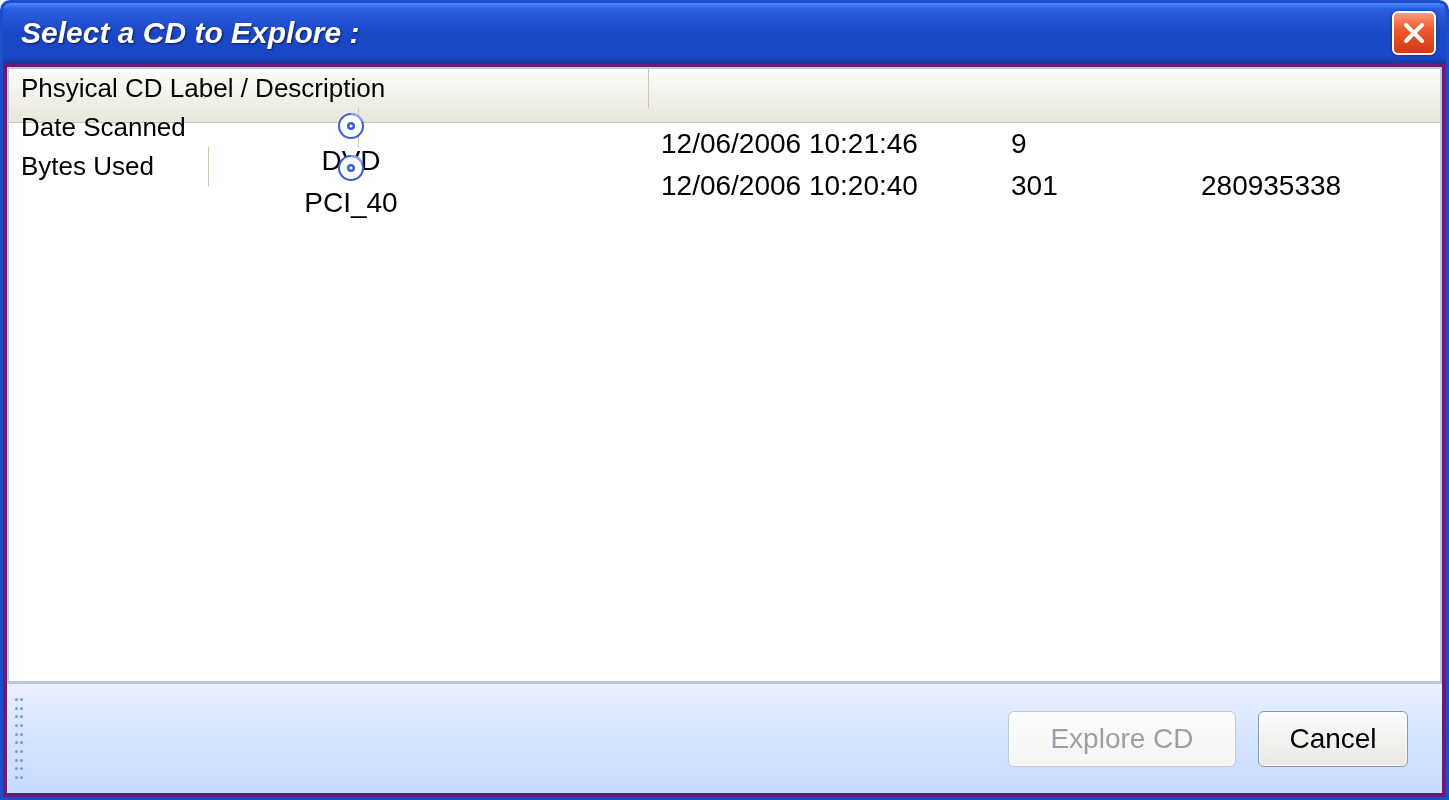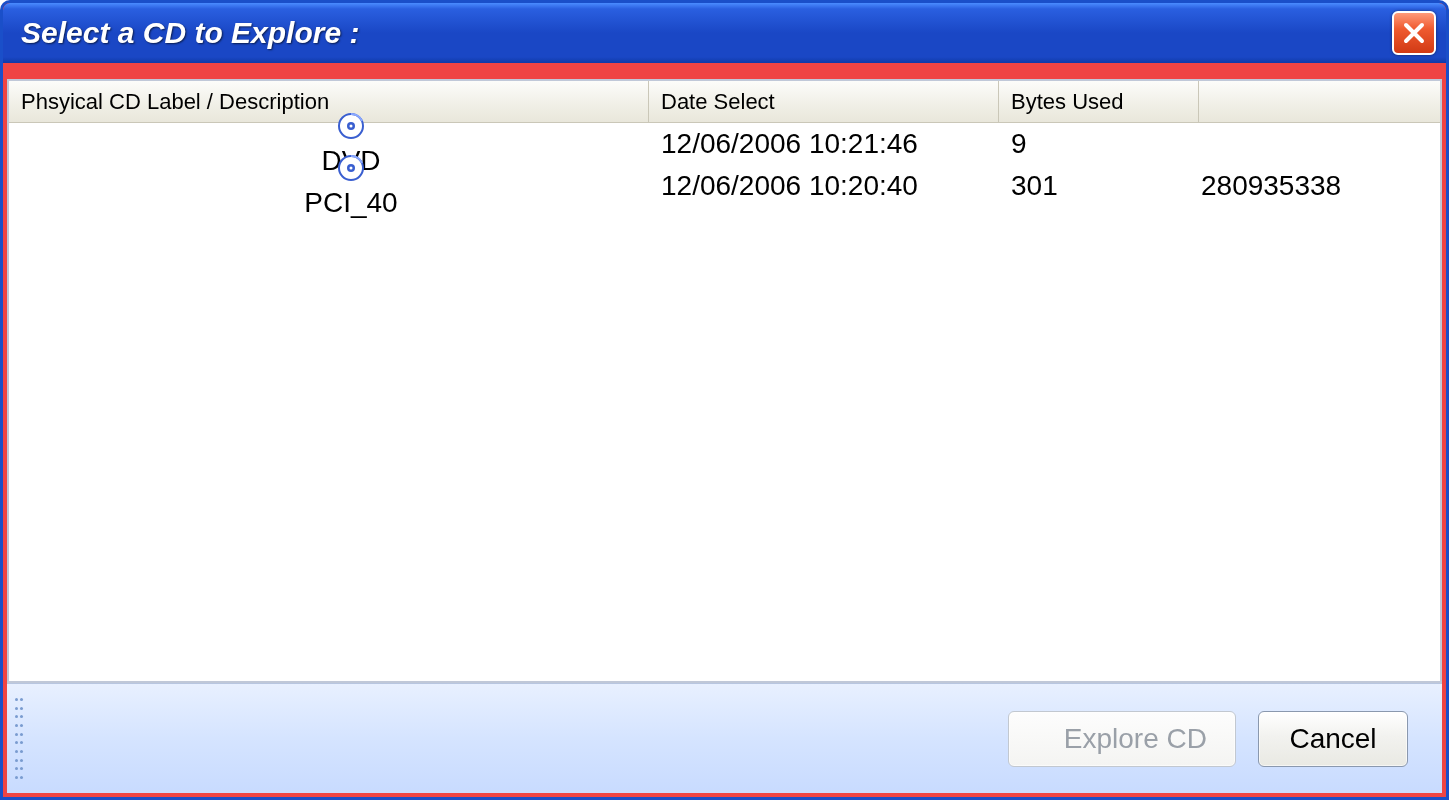--- a/index.html
+++ b/index.html
@@ -9,26 +9,25 @@
     background: #fff;
     width: 1449px;
     height: 800px;
     overflow: hidden;
   }
   .window {
     width: 1449px;
     height: 800px;
     border: 3px solid #1a4fc9;
     border-radius: 10px 10px 0 0;
-    background: #ef4444;
+    background: #701a75;
     display: flex;
     flex-direction: column;
     position: relative;
     overflow: hidden;
-    gap: 12px;
   }
   .titlebar {
     height: 60px;
     background: linear-gradient(to bottom, #4a8cff 0%, #2a5fe0 10%, #1a47c5 50%, #1a47c5 90%, #0f3aa8 100%);
     display: flex;
     align-items: center;
     justify-content: space-between;
     padding: 0 10px 0 18px;
     border-radius: 7px 7px 0 0;
   }
@@ -62,25 +61,26 @@
   }
   .list-area {
     flex: 1;
     border: 2px solid #c0c8d8;
     background: #fff;
     position: relative;
     overflow: hidden;
   }
   .col-headers {
     display: flex;
-    height: 42px;
+    height: 54px;
     background: linear-gradient(to bottom, #fcfcfa 0%, #f0efe6 60%, #e9e7db 100%);
     border-bottom: 1px solid #cac7b8;
-    font-size: 22px;
+    font-size: 26px;
     color: #000;
+    flex-direction: column;
   }
   .col-header {
     border-right: 1px solid #cac7b8;
     padding: 4px 12px;
     display: flex;
     align-items: center;
     white-space: nowrap;
     cursor: pointer;
   }
   .col-label  { width: 640px; }
@@ -148,21 +148,20 @@
     background: linear-gradient(to bottom, #ffffff 0%, #f2f2ef 45%, #e9e9e3 100%);
     color: #000;
     cursor: pointer;
     box-shadow: 0 0 0 1px rgba(255,255,255,0.6) inset;
   }
   .btn.disabled {
     color: #9aa0a8;
     border-color: #c2c8d0;
     background: linear-gradient(to bottom, #fdfdfd 0%, #f4f4f2 100%);
     cursor: default;
-    text-align: right;
   }
   .btn.explore { min-width: 228px; }
 </style>
 </head>
 <body>
 
 <div class="window">
 
   <div class="titlebar">
     <span class="titlebar-title">Select a CD to Explore :</span>
@@ -170,21 +169,21 @@
       <svg width="24" height="24" viewBox="0 0 24 24">
         <path d="M4 4 L20 20 M20 4 L4 20" stroke="#fff" stroke-width="4" stroke-linecap="round"></path>
       </svg>
     </div>
   </div>
 
   <div class="content">
     <div class="list-area">
       <div class="col-headers">
         <div class="col-header col-label">Phsyical CD Label / Description</div>
-        <div class="col-header col-date">Date Select</div>
+        <div class="col-header col-date">Date Scanned</div>
         <div class="col-header col-bytes">Bytes Used</div>
         <div class="col-header col-spacer"></div>
       </div>
       <div class="rows">
 
         <div class="row">
           <div class="cell cell-label">
             <span class="cd-icon">
               <svg width="30" height="30" viewBox="0 0 30 30">
                 <circle cx="15" cy="15" r="12" fill="#fff" stroke="#3a5fd0" stroke-width="2"></circle>

